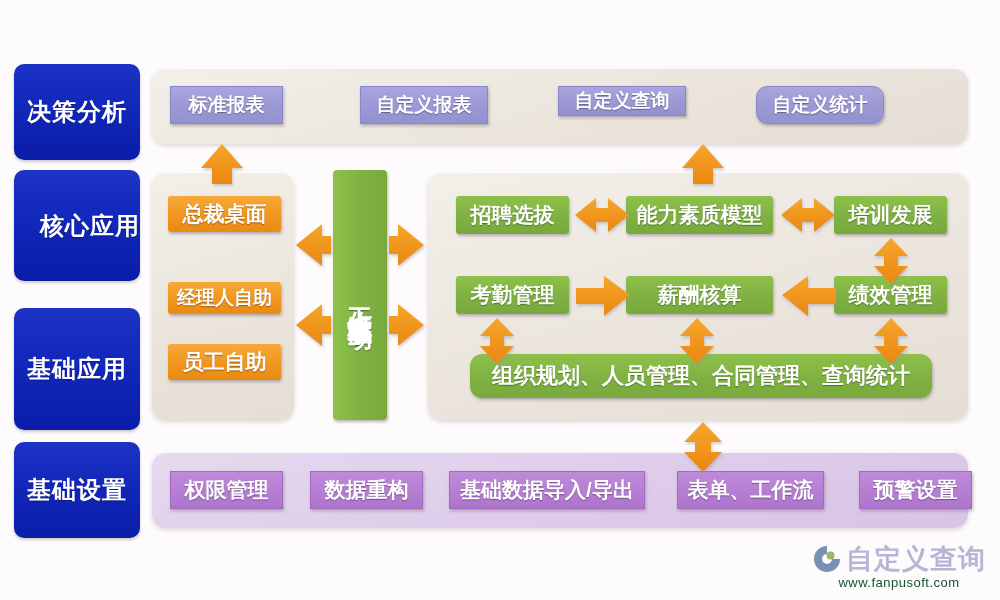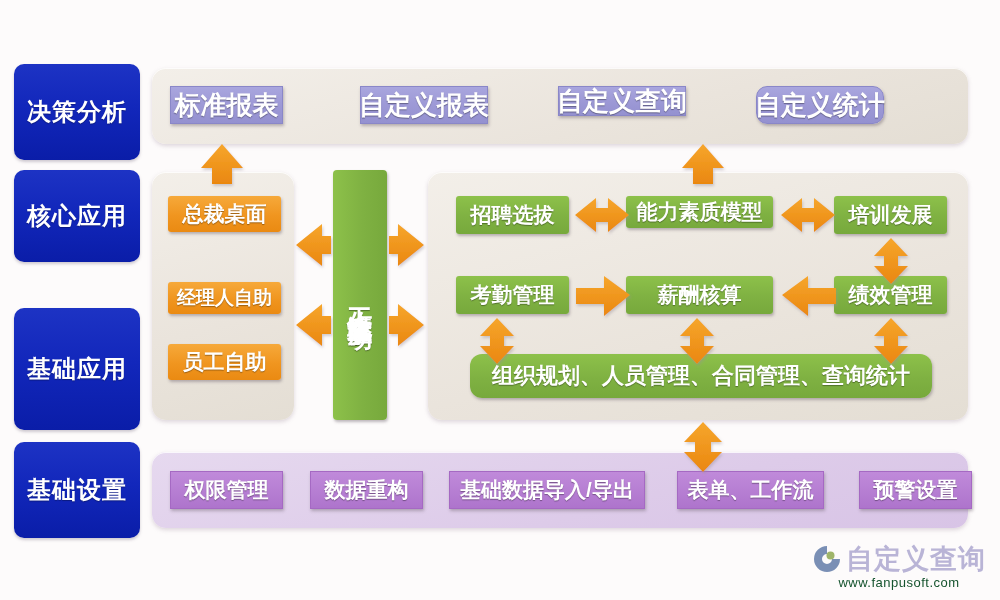--- a/index.html
+++ b/index.html
@@ -16,21 +16,21 @@
     position: absolute; left: 14px; width: 126px;
     border-radius: 10px;
     background: linear-gradient(180deg, #1d33c4 0%, #1227bb 45%, #0a1da8 100%);
     box-shadow: 0 2px 3px rgba(120,110,130,.35);
     color: #ffffff;
     display: flex; align-items: center; justify-content: center;
     font-size: 24px; font-weight: bold; letter-spacing: 1px;
     text-shadow: 0 1px 1px rgba(0,0,0,.3);
   }
   #side-0 { top: 64px;  height: 96px; }
-  #side-1 { top: 170px; height: 92px; }
+  #side-1 { top: 170px; height: 111px; justify-content: flex-end; }
   #side-2 { top: 308px; height: 122px; }
   #side-3 { top: 442px; height: 96px; }
 
   
   .panel {
     position: absolute;
     border-radius: 14px;
     background: linear-gradient(165deg, #f3efe9 0%, #eae4dc 60%, #e4ded4 100%);
     box-shadow: 0 2px 4px rgba(140,120,140,.28), inset 0 1px 0 rgba(255,255,255,.8);
   }
@@ -43,21 +43,21 @@
     position: absolute;
     display: flex; align-items: center; justify-content: center;
     color: #fff; font-weight: bold;
     text-shadow: 0 1px 1px rgba(0,0,0,.35);
     box-shadow: 1px 2px 3px rgba(110,100,110,.45);
     white-space: nowrap;
   }
   .chip.violet {
     background: linear-gradient(180deg, #a9a6de 0%, #9d99d6 50%, #9491d0 100%);
     border: 1px solid #8a87c8;
-    font-size: 26px;
+    font-size: 19px;
   }
   .chip.magenta {
     background: linear-gradient(180deg, #c08ada 0%, #b77fd3 50%, #ae74cc 100%);
     border: 1px solid #a569c3;
     font-size: 21px;
   }
   .chip.orange {
     background: linear-gradient(180deg, #f6a93a 0%, #f0951f 55%, #ea8a12 100%);
     border-radius: 3px;
     font-size: 21px;
@@ -138,21 +138,21 @@
 
   <div class="chip green-vert" style="left:333px; top:170px; width:54px; height:250px;">
     <span>工作流引擎驱动</span>
   </div>
 
   <div class="panel" style="left:428px; top:172px; width:540px; height:248px;">
 
     <div class="chip green" style="position:absolute; left:28px; top:24px; width:113px; height:38px;">
       <span>招聘选拔</span>
     </div>
-    <div class="chip green" style="position:absolute; left:198px; top:24px; width:147px; height:32px;">
+    <div class="chip green" style="position:absolute; left:198px; top:24px; width:147px; height:38px;">
       <span>能力素质模型</span>
     </div>
     <div class="chip green" style="position:absolute; left:406px; top:24px; width:113px; height:38px;">
       <span>培训发展</span>
     </div>
 
     <div class="chip green" style="position:absolute; left:28px; top:104px; width:113px; height:38px;">
       <span>考勤管理</span>
     </div>
     <div class="chip green" style="position:absolute; left:198px; top:104px; width:147px; height:38px;">

